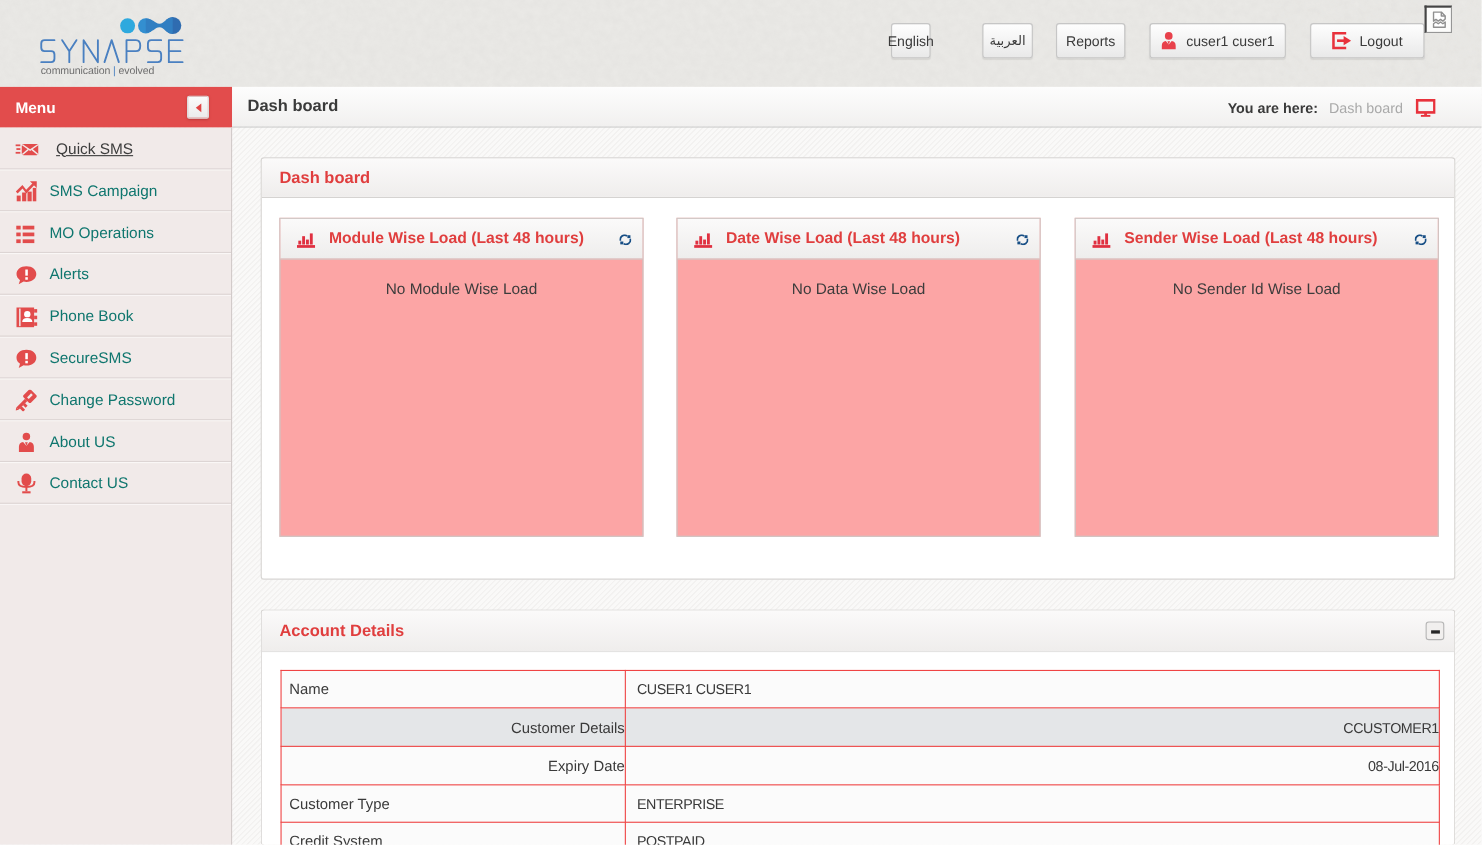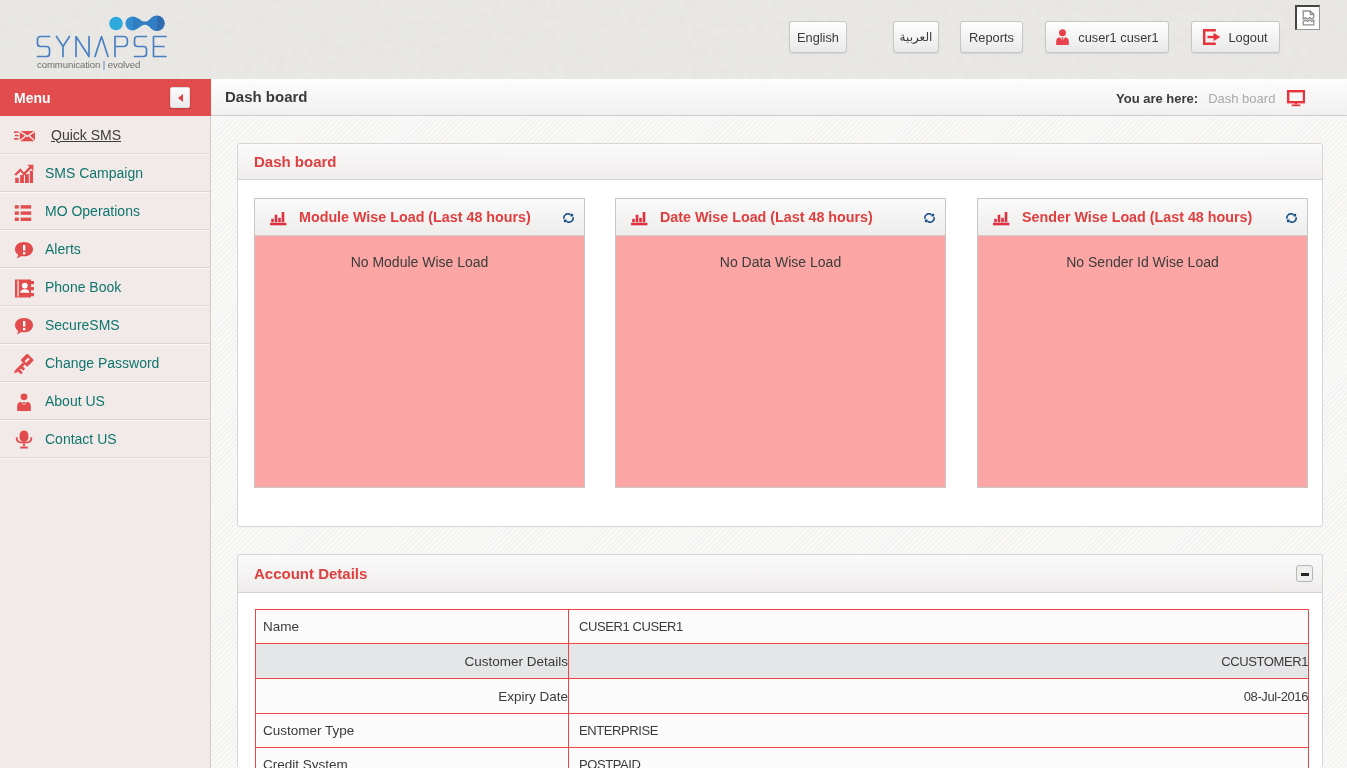--- a/index.html
+++ b/index.html
@@ -92,31 +92,31 @@
 
         <path d="M85 48.5 V 28.5 H 93.5 Q 97.5 28.5 97.5 33.5 Q 97.5 38.5 93.5 38.5 H 85"></path>
 
         <path d="M116.5 28.5 H 107.5 Q 104.5 28.5 104.5 31.5 V 35.5 Q 104.5 38.5 107.5 38.5 H 113.5 Q 116.5 38.5 116.5 41.5 V 45.5 Q 116.5 48.5 113.5 48.5 H 104.5"></path>
 
         <path d="M136 28.5 H 123.5 V 48.5 H 136 M 123.5 38.5 H 134"></path>
       </g>
       <text x="7" y="59.5" font-size="9.6" fill="#6e6e6e" font-family="Liberation Sans" letter-spacing="-0.1">communication <tspan fill="#4a80c1">|</tspan> evolved</text>
     </svg>
 
-    <div class="tbtn" style="left:789px;width:58px;">English</div>
+    <div class="tbtn" style="left:810px;width:36px;">English</div>
     <div class="tbtn" style="left:893px;width:46px;font-size:12px;">العربية</div>
     <div class="tbtn" style="left:960px;width:63px;">Reports</div>
     <div class="tbtn" style="left:1045px;width:124px;">
       <svg width="15" height="16" viewBox="0 0 15 16" style="margin-right:8px">
         <circle cx="7.5" cy="3.7" r="3.5" fill="#e8414b"></circle>
         <path d="M1.2 16 L1.2 12.6 Q1.2 8.8 4.8 8.3 L7.5 11.4 L10.2 8.3 Q13.8 8.8 13.8 12.6 L13.8 16 Z" fill="#e8414b"></path>
         <path d="M7.5 11.4 L6.3 8.6 H8.7 Z M6.8 11.8 H8.2 L7.9 15.4 H7.1 Z" fill="#e8414b"></path>
       </svg>
       cuser1 cuser1</div>
-    <div class="tbtn" style="left:1191px;width:89px;">
+    <div class="tbtn" style="left:1191px;width:104px;">
       <svg width="18" height="16" viewBox="0 0 18 16" style="margin-right:7px">
         <path d="M12.8 1.2 H1.2 V14.8 H12.8" fill="none" stroke="#e8323c" stroke-width="2.4"></path>
         <rect x="4.5" y="6.8" width="6.5" height="2.4" fill="#e8323c"></rect>
         <path d="M10.5 3.8 L17.3 8 L10.5 12.2 Z" fill="#e8323c"></path>
       </svg>
       Logout</div>
     <div id="minibox">
       <svg width="13" height="16" viewBox="0 0 13 16">
           <g fill="#fff" stroke="#8f8f8f" stroke-width="1.3" stroke-linejoin="round">
             <path d="M1.2 1 H8.3 L11.8 4.5 V7.2 L9.7 9.2 L7.6 7.6 L5.5 9.2 L3.4 7.6 L1.2 9.2 Z"></path>

